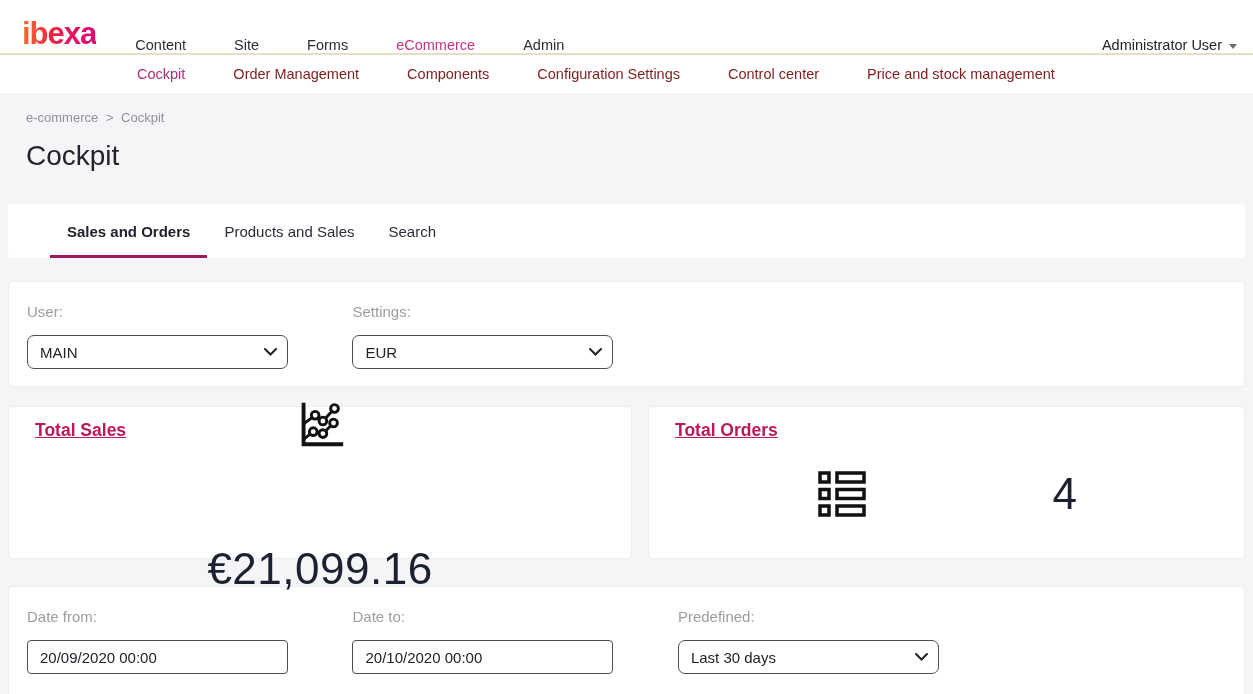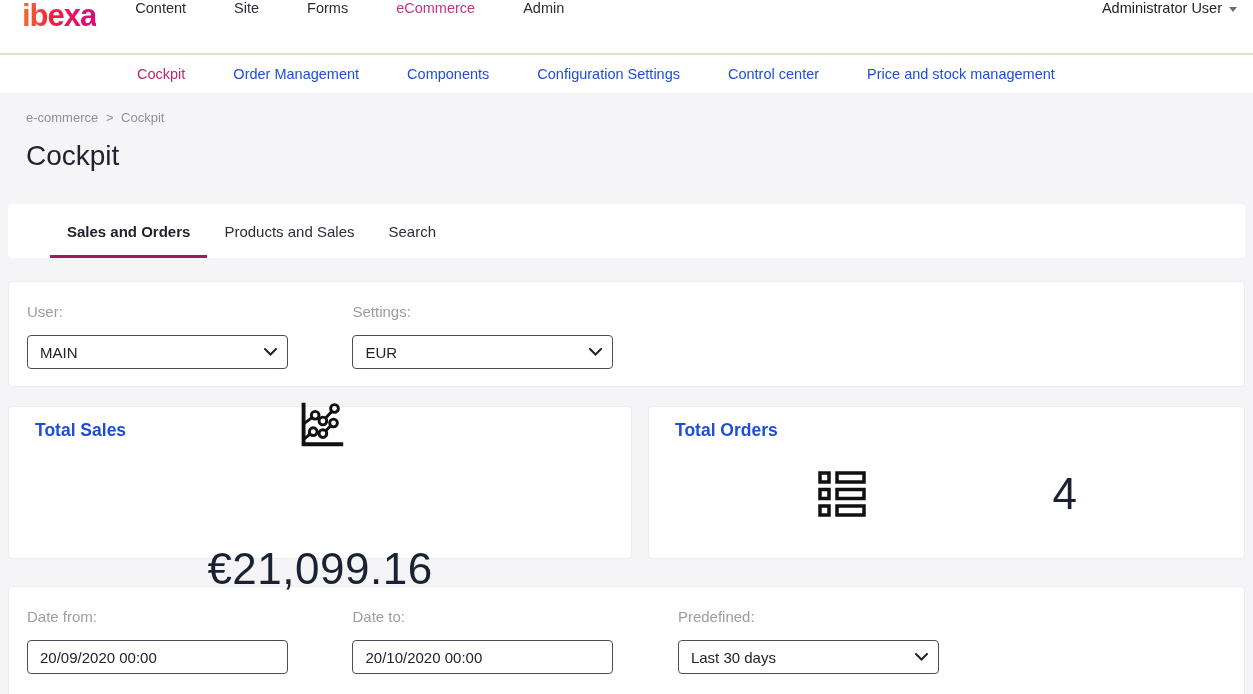--- a/index.html
+++ b/index.html
@@ -4,21 +4,21 @@
 <style>
   * { margin:0; padding:0; box-sizing:border-box; }
   html,body { width:1253px; height:694px; overflow:hidden; }
   body {
     font-family:"Liberation Sans", sans-serif;
     background:#f5f5f8;
     color:#2c2c35;
   }
   
   .topbar {
-    height:55px; background:#fff; display:flex; align-items:flex-start;
+    height:55px; background:#fff; display:flex; align-items:flex-end;
     padding-left:22px; border-bottom:2px solid #e7dfc5;
   }
   .logo {
     font-size:31px; font-weight:800; letter-spacing:-1px; line-height:1;
     background:linear-gradient(95deg,#f4732c 0%,#ee2140 40%,#e40d6f 80%,#d80e74 100%);
     -webkit-background-clip:text; background-clip:text; color:transparent;
     margin-right:39px; cursor:pointer; padding-bottom:4px;
   }
   .topnav { display:flex; gap:48px; font-size:14.5px; }
   .topnav a { color:#2c2c35; text-decoration:none; cursor:pointer; }
@@ -29,21 +29,21 @@
   }
   .caret-down {
     width:0; height:0; border-left:4px solid transparent; border-right:4px solid transparent;
     border-top:5px solid #6b6b75; display:inline-block; margin-top:2px;
   }
   
   .subnav {
     height:38px; background:#fff; display:flex; align-items:center;
     padding-left:137px; gap:48px; font-size:14.5px;
   }
-  .subnav a { color:#1d4ed8; text-decoration:none; cursor:pointer; }
+  .subnav a { color:#7f1d1d; text-decoration:none; cursor:pointer; }
   .subnav a.active { color:#b42a74; }
   
   .breadcrumb { margin:17px 0 0 26px; font-size:13px; color:#90909a; }
   .breadcrumb a { color:#90909a; text-decoration:none; cursor:pointer; }
   .breadcrumb .sep { margin:0 4px; }
   h1.page-title { margin:14px 0 0 26px; font-size:28px; font-weight:500; color:#23232e; line-height:34px; }
   
   .tabbar {
     margin:31px 8px 0; background:#fff; height:54px; border-radius:4px;
     display:flex; padding-left:42px;
@@ -62,31 +62,31 @@
   .panel.filters { margin-top:23px; height:106px; }
   .panel.datefilters { margin-top:27px; height:130px; }
   .field { display:inline-block; vertical-align:top; width:321px; }
   .field label { display:block; font-size:15px; color:#9c9ca4; margin-bottom:15px; }
   .select-wrap { position:relative; width:261px; }
   select, input[type="text"] {
     width:261px; height:34px; border:1px solid #4a4f57; border-radius:4px;
     background:#fff; font-family:"Liberation Sans", sans-serif;
     font-size:15px; color:#22222c; padding:0 12px; outline:none;
   }
-  select { appearance:none; -webkit-appearance:none; padding-right:30px; cursor:pointer; }
+  select { appearance:none; -webkit-appearance:none; padding-right:30px; cursor:pointer;border-radius:7px; }
   .select-chevron { position:absolute; right:11px; top:13px; pointer-events:none; }
   
   .cards { margin:19px 8px 0; display:flex; gap:16px; }
   .card {
     background:#fff; border:1px solid #ececf1; border-radius:4px;
     height:153px; padding-top:13px;
   }
   .card.sales  { width:624px; }
   .card.orders { flex:1; }
-  .card-title { margin-left:26px; font-size:17.5px; font-weight:700; color:#1d4ed8; }
+  .card-title { margin-left:26px; font-size:17.5px; font-weight:700; color:#be185d;text-decoration:underline; }
   .card-body { height:105px; display:flex; align-items:center; justify-content:center; }
   .card.sales  .card-body { gap:93px;flex-direction:column; }
   .card.orders .card-body { gap:185px; }
   .card-value { font-size:44px; font-weight:300; color:#1b2130; letter-spacing:0.5px; }
   .card-icon { display:flex; align-items:center; }
 </style>
 </head>
 <body>
 
 <header class="topbar">

